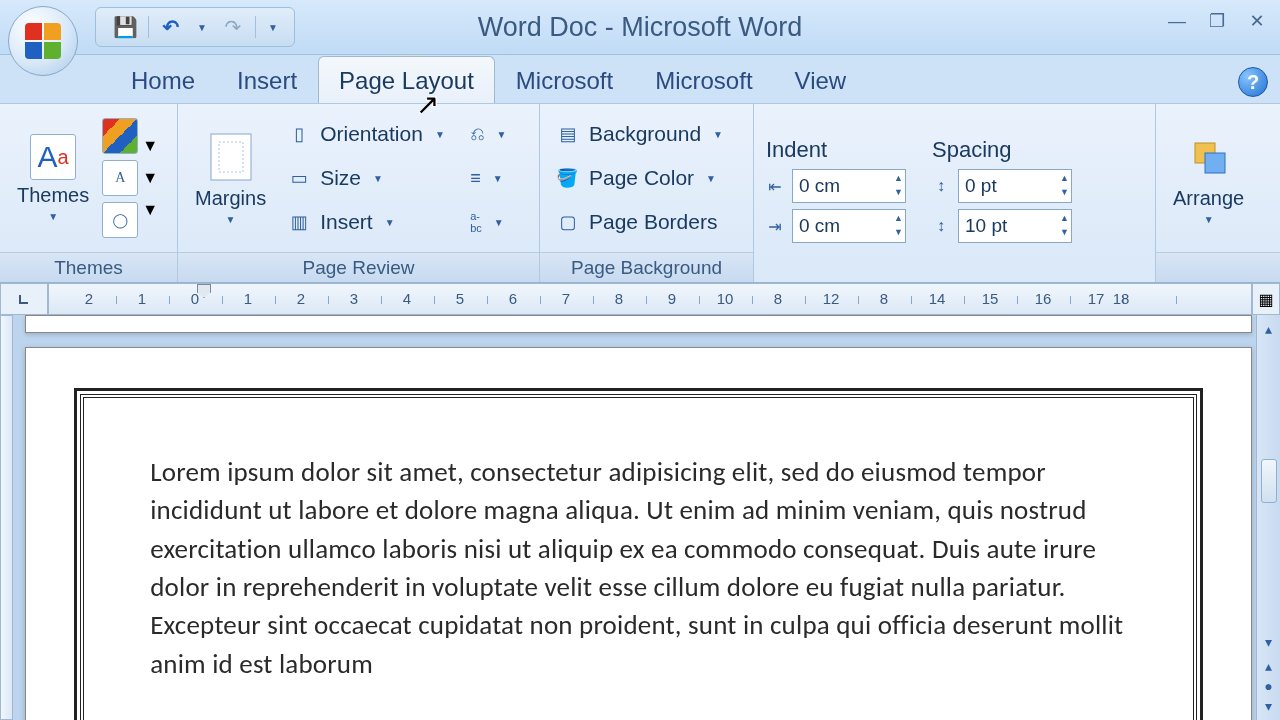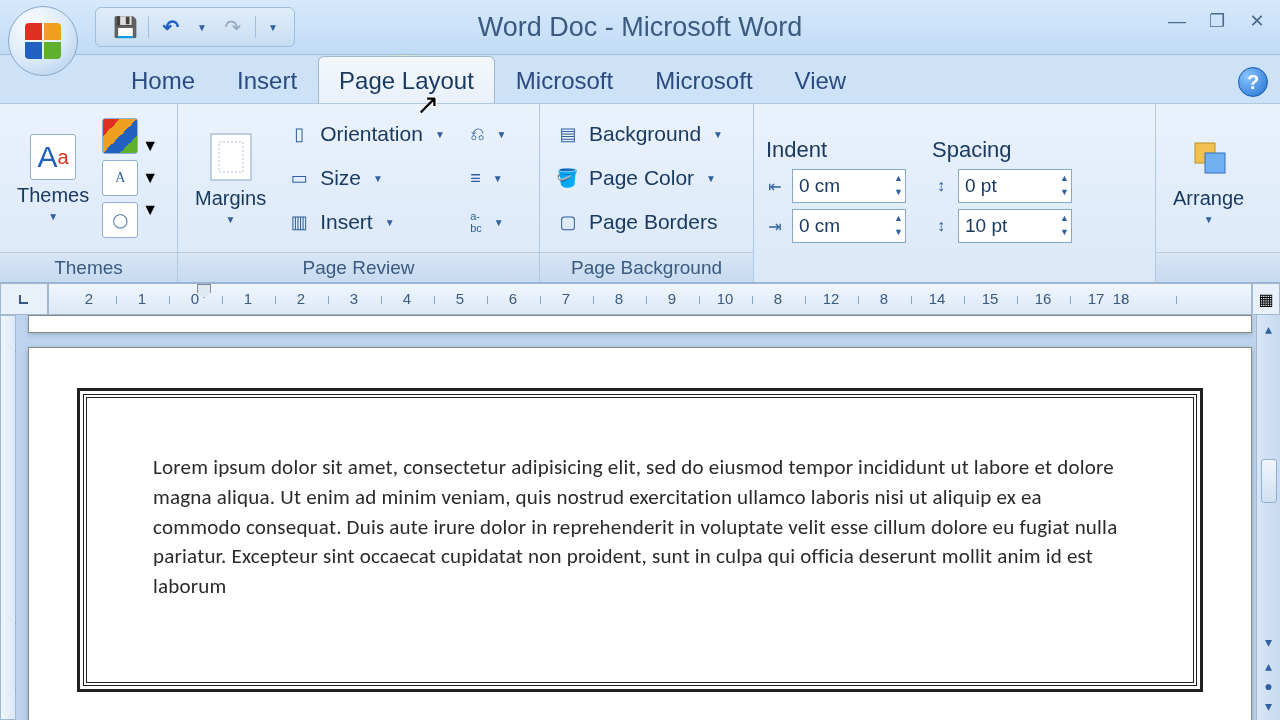--- a/index.html
+++ b/index.html
@@ -67,21 +67,21 @@
 
 .doc-area { flex:1; display:flex; overflow:hidden; }
 .ruler-v { width:48px; background:linear-gradient(90deg,#f0f6fc,#dce8f6); border:1px solid #a0b8d0; position:relative; }
 .ruler-v .num { position:absolute; left:14px; font-size:15px; color:#3a5a80; transform:translateY(-50%); }
 .doc-scroll { flex:1; background:#bcd4ee; position:relative; padding:0 28px 0 12px; overflow:hidden; }
 .page-strip { height:18px; background:#fff; border:1px solid #888; box-shadow:0 2px 4px rgba(0,0,0,0.15); margin-bottom:14px; }
 .page { background:#fff; border:1px solid #888; box-shadow:0 2px 6px rgba(0,0,0,0.2); min-height:360px; padding:40px 48px; }
 .page-border-outer { border:3px solid #222; padding:3px; }
 .page-border-mid { border:1px solid #222; padding:2px; }
 .page-border-inner { border:1px solid #222; padding:55px 66px 80px; }
-.doc-text { font-size:21px; line-height:1.42; color:#2a2a2a; font-family:Calibri, sans-serif; letter-spacing:0.2px; }
+.doc-text { font-size:27px; line-height:1.42; color:#2a2a2a; font-family:Calibri, sans-serif; letter-spacing:0.2px; }
 
 .vscroll { position:absolute; right:0; top:0; width:24px; height:100%; background:linear-gradient(90deg,#d8e6f6,#c8daf0); border-left:1px solid #a0b8d0; display:flex; flex-direction:column; align-items:center; padding:4px 0; }
 .vscroll .thumb { width:16px; height:44px; background:linear-gradient(#f0f6fc,#d0e0f0); border:1px solid #90b0d0; border-radius:3px; margin-top:120px; }
 .vscroll .nav { font-size:14px; color:#3060a0; margin:2px 0; }
 .doc-viewer { position:relative; height:100%; }
 
 .ruler-ctrl { width:28px; height:32px; background:#e8f0fa; border:1px solid #a0b8d0; position:absolute; right:0; display:flex; align-items:center; justify-content:center; }
 
 .cursor { position:absolute; top:88px; left:416px; font-size:28px; z-index:50; pointer-events:none; }
 .cursor::before { content:"↖"; color:#000; text-shadow:1px 1px 0 #fff, -1px -1px 0 #fff; transform:scaleX(-1); display:inline-block; }

